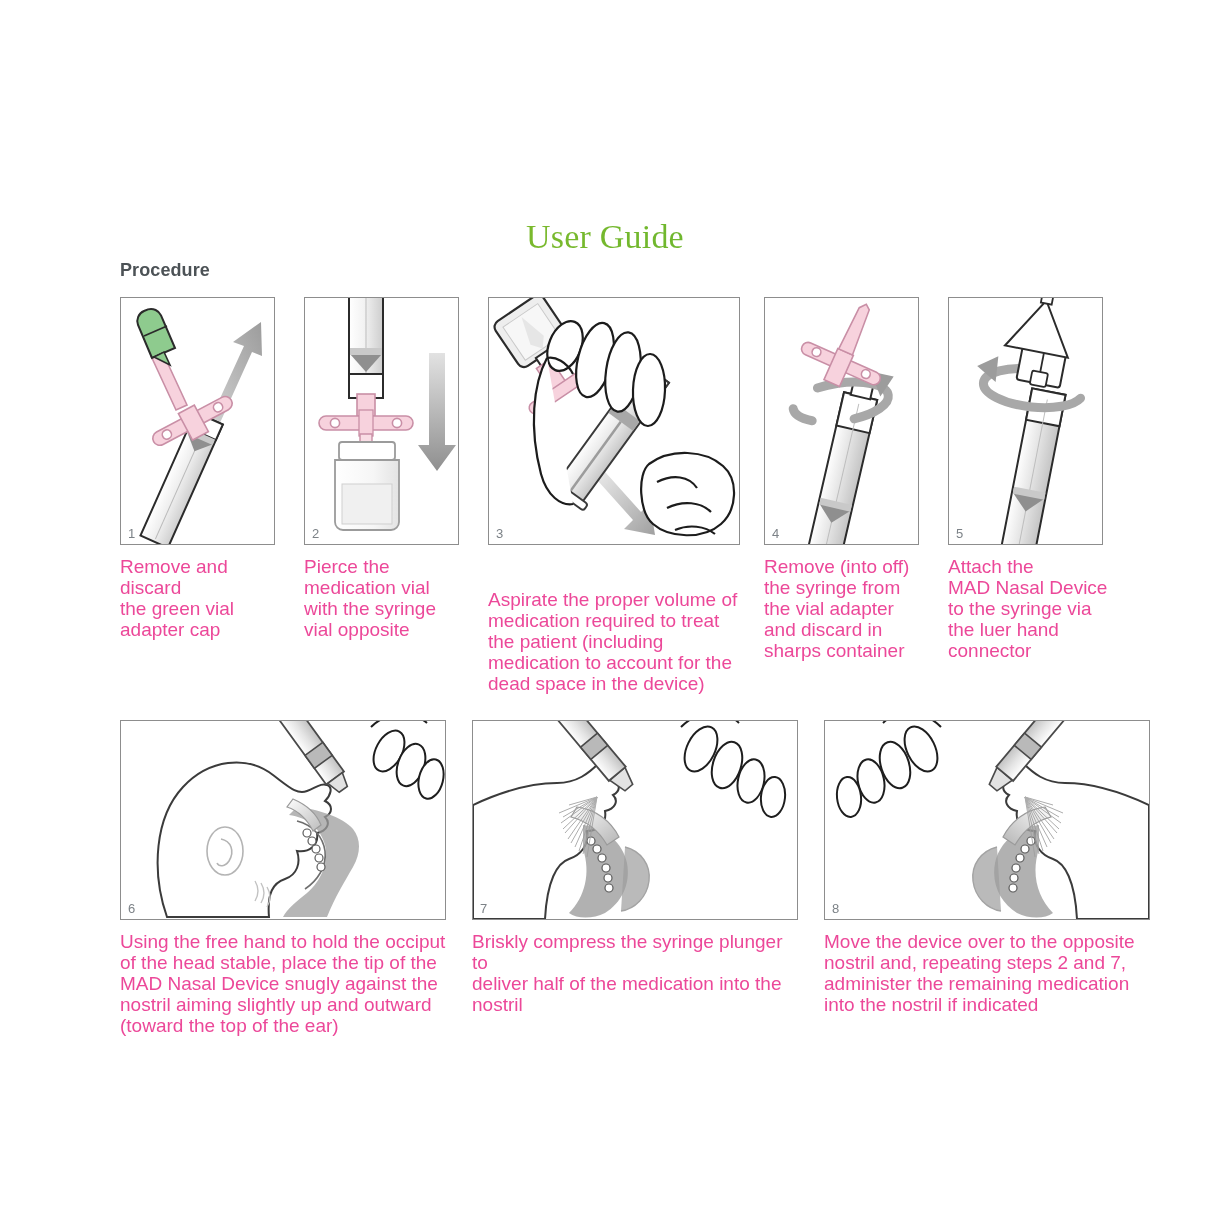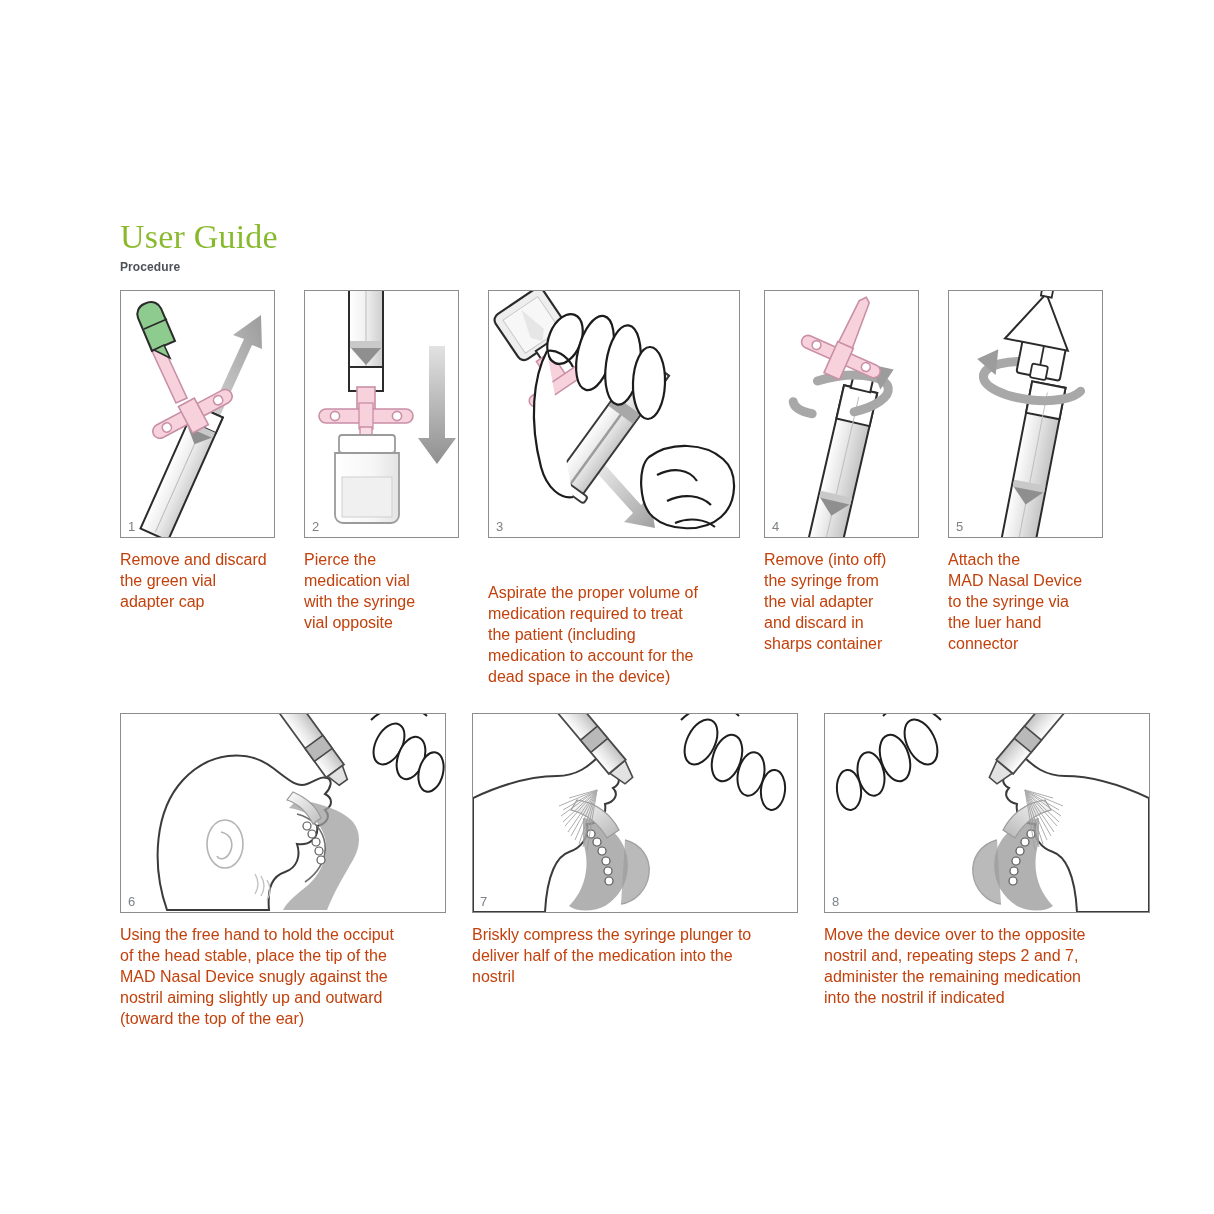--- a/index.html
+++ b/index.html
@@ -31,23 +31,24 @@
     font-family: "Liberation Serif", serif;
     font-size: 34px;
     line-height: 38px;
     font-weight: 400;
     margin: 0;
     background: linear-gradient(95deg, #8bb92c 0%, #7fba2c 35%, #52b232 100%);
     -webkit-background-clip: text;
     background-clip: text;
     color: transparent;
     letter-spacing: 0.2px;
+    text-align: center;
   }
   .subtitle {
-    font-size: 12px;
+    font-size: 18px;
     font-weight: bold;
     color: #4c5256;
     margin: 4px 0 16px 0;
     letter-spacing: 0.1px;
   }
 
   
   .row {
     display: flex;
     align-items: flex-start;
@@ -72,23 +73,23 @@
     position: absolute;
     left: 7px;
     bottom: 3px;
     font-size: 13px;
     color: #7c8287;
     z-index: 40;
     font-family: "Liberation Sans", sans-serif;
   }
 
   .caption {
-    font-size: 16px;
+    font-size: 19px;
     line-height: 21px;
-    color: #c2410c;
+    color: #ec4899;
     margin-top: 11px;
     white-space: pre-line;
   }
   .cap-narrow { width: 160px; }
   .cap-wide   { width: 252px; margin-top: 44px; }
   .cap-bottom { width: 330px; }
 
   svg { display: block; }
 </style>
 </head>

